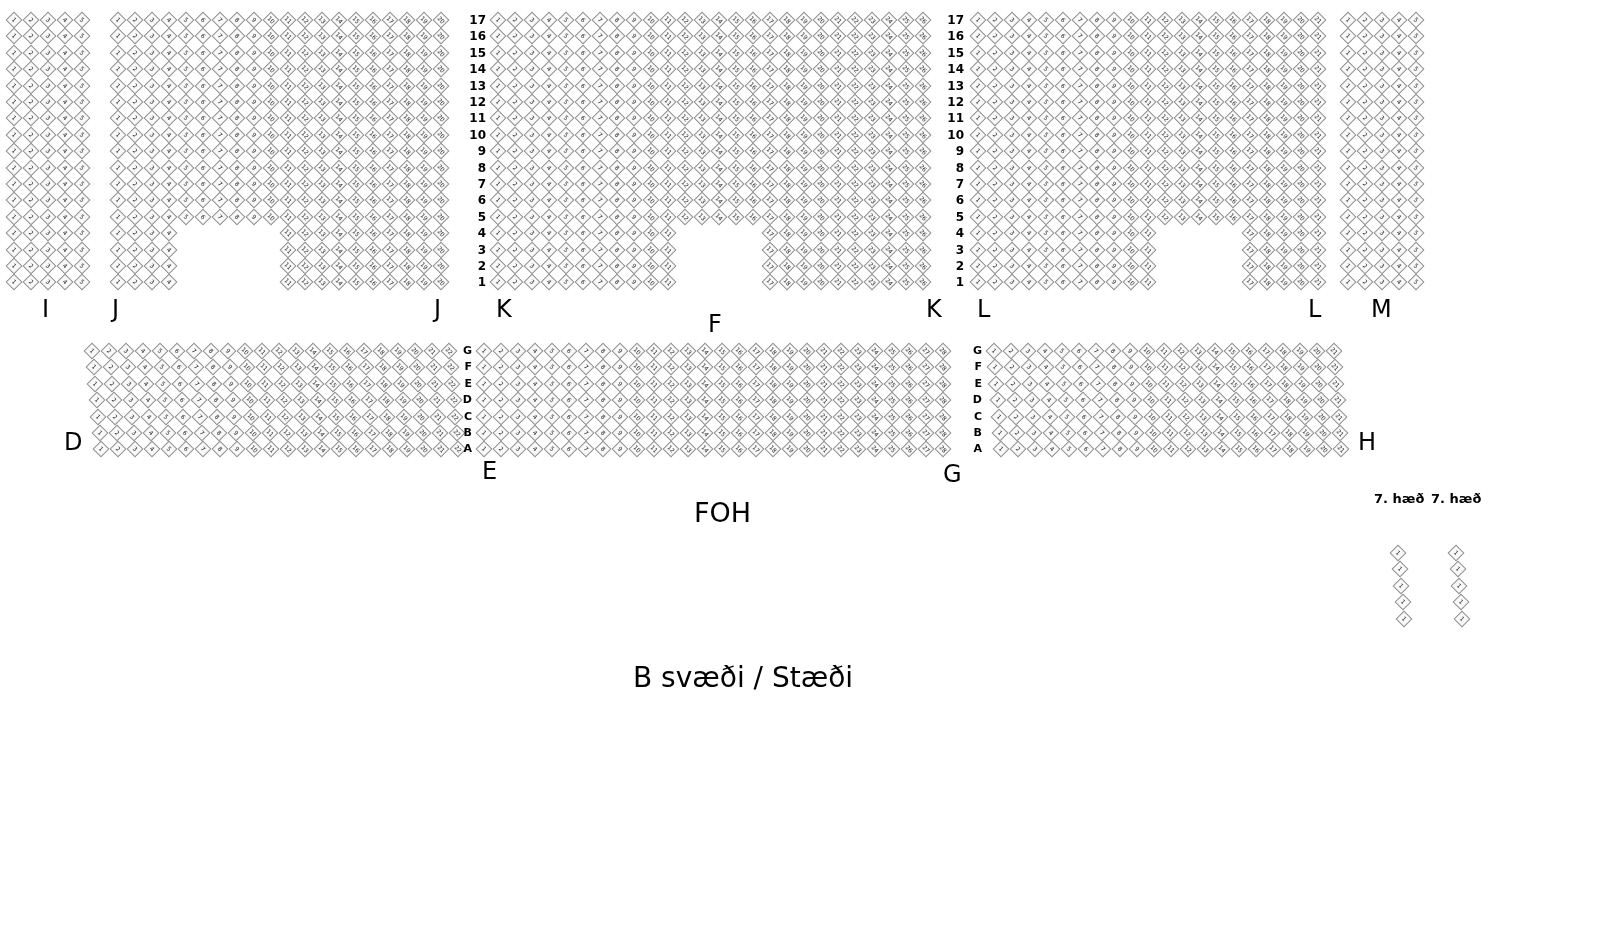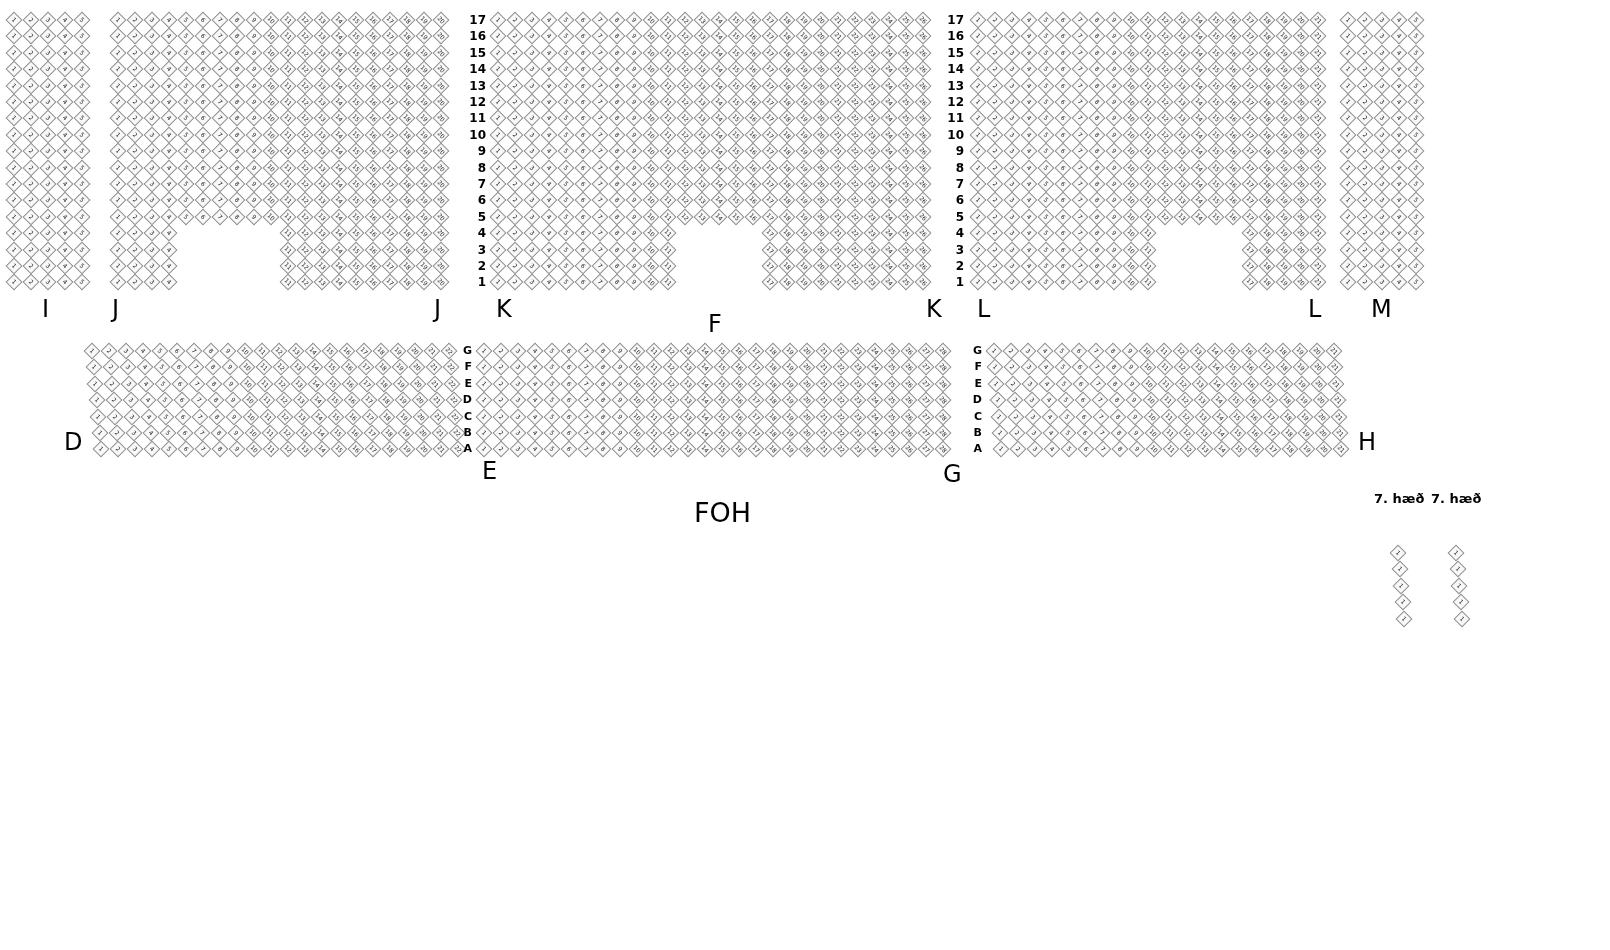--- a/index.html
+++ b/index.html
@@ -5377,13 +5377,14 @@
   <div class="sec-label" style="left:1308px;top:297px">L</div>
   <div class="sec-label" style="left:1371px;top:297px">M</div>
   <div class="sec-label" style="left:64px;top:430px">D</div>
   <div class="sec-label" style="left:482px;top:459px">E</div>
   <div class="sec-label" style="left:943px;top:462px">G</div>
   <div class="sec-label" style="left:1358px;top:430px">H</div>
 
   <div class="txt-label" style="left:694px;top:499px;font-size:27px">FOH</div>
   <div class="txt-label" style="left:1374px;top:492px;font-size:13px;font-weight:bold">7. hæð</div>
   <div class="txt-label" style="left:1431px;top:492px;font-size:13px;font-weight:bold">7. hæð</div>
+  <div class="txt-label" style="left:633px;top:664px;font-size:28px">B svæði / Stæði</div>
 </div>
 
 </body></html>

